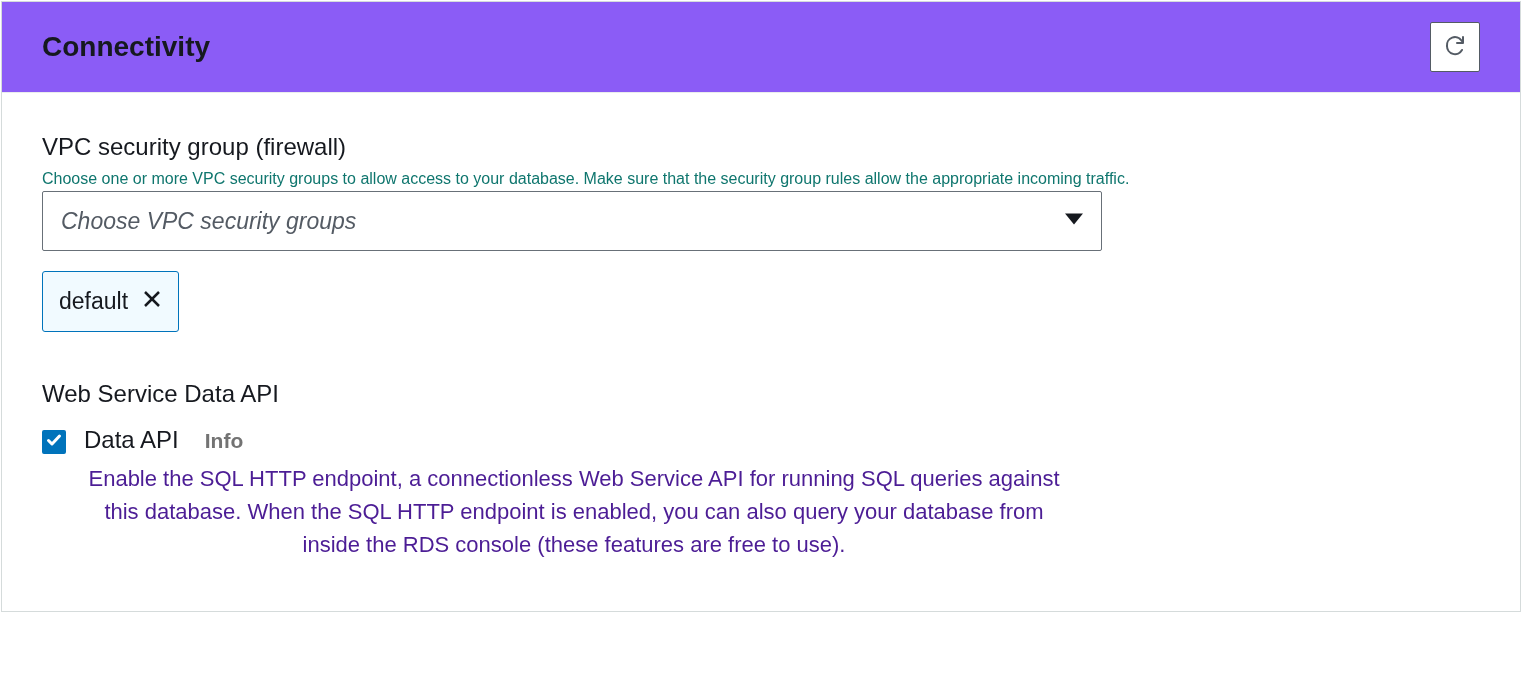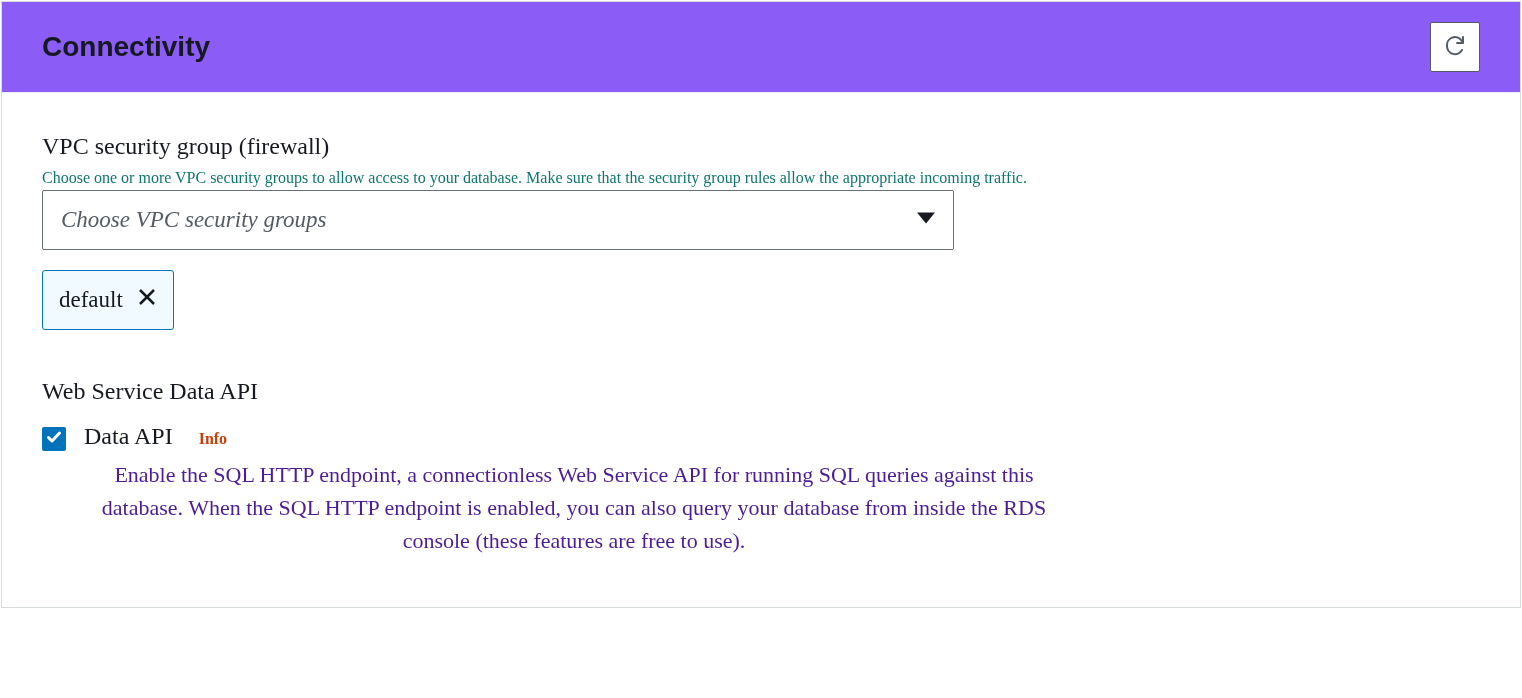--- a/index.html
+++ b/index.html
@@ -43,38 +43,37 @@
     }
     .refresh-btn svg {
       width: 24px;
       height: 24px;
       stroke: #545b64;
       fill: none;
       stroke-width: 2;
     }
     .panel-body {
       padding: 40px 40px 50px 40px;
-      font-family: Liberation Serif, serif;
     }
     .field-label {
       font-size: 24px;
       font-weight: 400;
       color: #16191f;
       margin-bottom: 6px;
     }
     .field-description {
       font-size: 16px;
       color: #0f766e;
       line-height: 1.5;
       margin-bottom: 0;
       max-width: 1350px;
     }
     .select-wrapper {
       position: relative;
-      width: 912px;
+      width: 1060px;
       margin-bottom: 20px;
     }
     .select-box {
       width: 100%;
       height: 60px;
       border: 1px solid #687078;
       border-radius: 2px;
       background: #ffffff;
       display: flex;
       align-items: center;
@@ -156,23 +155,23 @@
       display: flex;
       align-items: baseline;
       gap: 26px;
       margin-bottom: 8px;
     }
     .checkbox-label {
       font-size: 24px;
       color: #16191f;
     }
     .info-link {
-      font-size: 16px;
+      font-size: 21px;
       font-weight: 700;
-      color: #c2410c;
+      color: #737373;
       cursor: pointer;
     }
     .checkbox-description {
       font-size: 22px;
       color: #4c1d95;
       line-height: 1.5;
       max-width: 980px;
       text-align: center;
     }
   </style>

